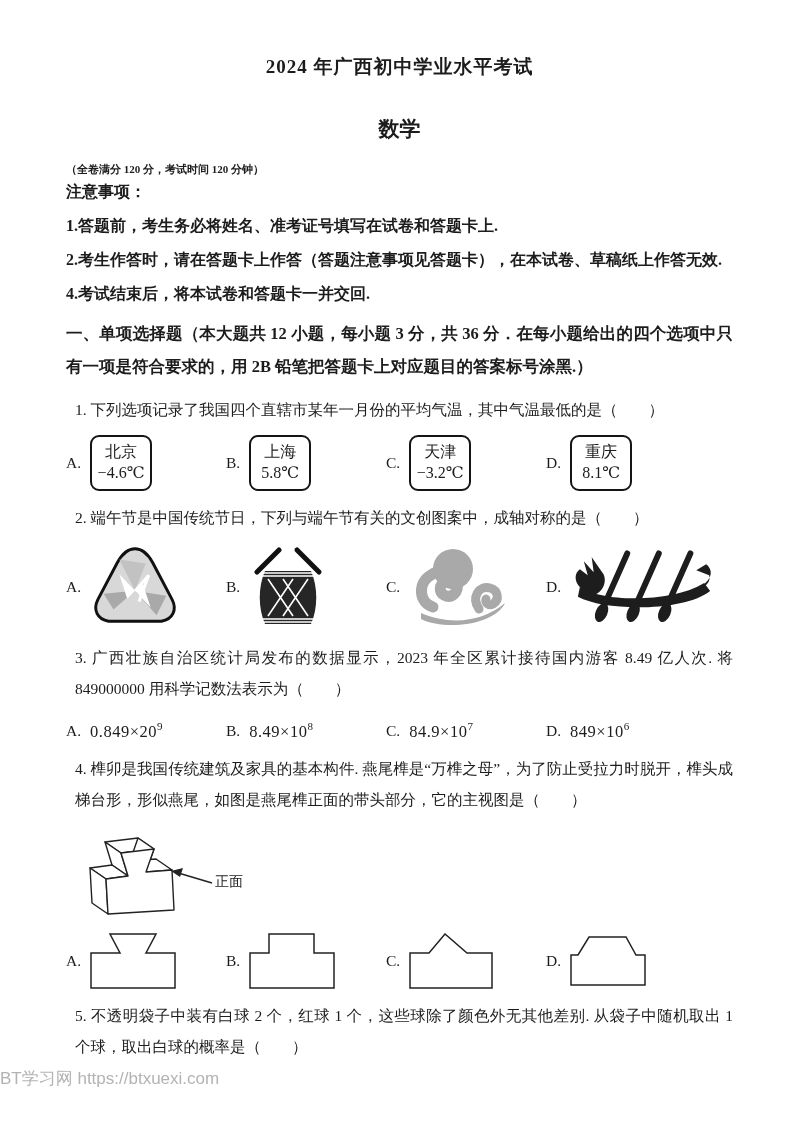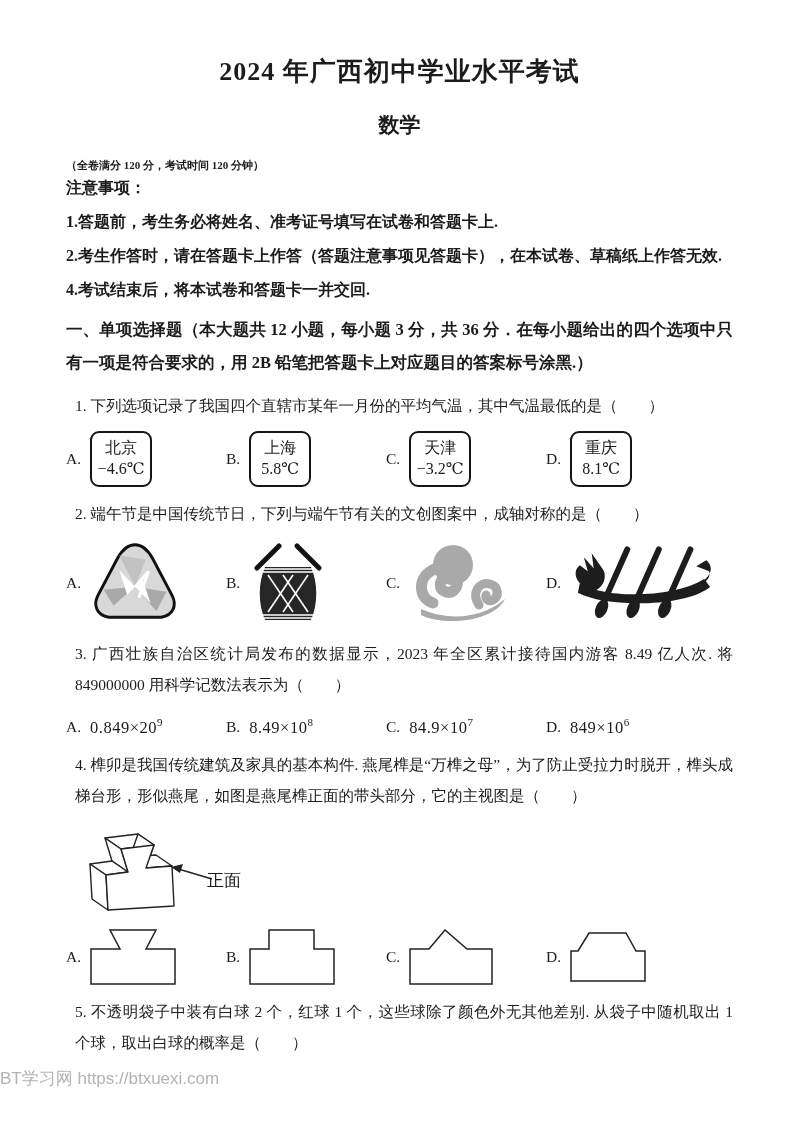--- a/index.html
+++ b/index.html
@@ -1,39 +1,39 @@
 <!DOCTYPE html>
 <html><head>
 <meta charset="utf-8">
 <style>
   html,body{margin:0;padding:0;background:#ffffff;}
   .page{position:relative;width:793px;height:1122px;background:#ffffff;overflow:hidden;
         font-family:"Liberation Serif","DejaVu Serif",serif;color:#1c1c1c;}
   .content{padding:54px 60px 0 66px;}
-  .title{text-align:center;font-size:26px;font-weight:700;letter-spacing:1px;}
-  .subject{text-align:center;font-size:21px;font-weight:700;margin-top:22px;}
+  .title{text-align:center;font-size:19px;font-weight:700;letter-spacing:1px;}
+  .subject{text-align:center;font-size:21px;font-weight:700;margin-top:35px;}
   .subtitle{font-size:11px;font-weight:700;margin-top:19px;}
   .notice-heading{font-size:16px;font-weight:700;margin-top:5px;}
   .notice-item{font-size:16px;font-weight:700;margin-top:13px;white-space:nowrap;}
   .section-heading{font-size:16.5px;font-weight:700;margin-top:12px;line-height:33px;text-align:justify;}
   .q-text{font-size:15.5px;margin:11px 0 0 9px;line-height:31px;text-align:justify;}
   .opts{display:flex;align-items:center;margin-top:10px;}
   .opt{width:160px;display:flex;align-items:center;flex:none;}
   .letter{font-size:15.5px;margin-right:9px;flex:none;}
   .temp-box{display:inline-flex;flex-direction:column;align-items:center;justify-content:center;
             border:2px solid #151515;border-radius:9px;width:58px;height:52px;line-height:1.3;}
   .temp-box .city{font-size:16px;}
   .temp-box .temp{font-size:16px;}
   .q2row{height:88px;}
   .q3row{margin-top:16px;}
   .formula{font-size:16.5px;letter-spacing:0.5px;}
   .formula sup{font-size:11px;vertical-align:super;}
   .figure{position:relative;height:102px;margin-top:8px;}
   .figure svg{position:absolute;left:0;top:0;}
-  .front-label{position:absolute;left:141px;top:50px;font-size:17px;}
+  .front-label{position:absolute;left:149px;top:50px;font-size:14px;}
   .q4row{margin-top:8px;}
   .shape svg{display:block;}
   .footer{position:absolute;left:0;bottom:32px;width:100%;text-align:left;color:#b3b3b3;
           font-size:17px;font-family:"Liberation Sans","DejaVu Sans",sans-serif;}
 </style>
 </head>
 <body>
 
 <div class="page">
   <div class="content">

